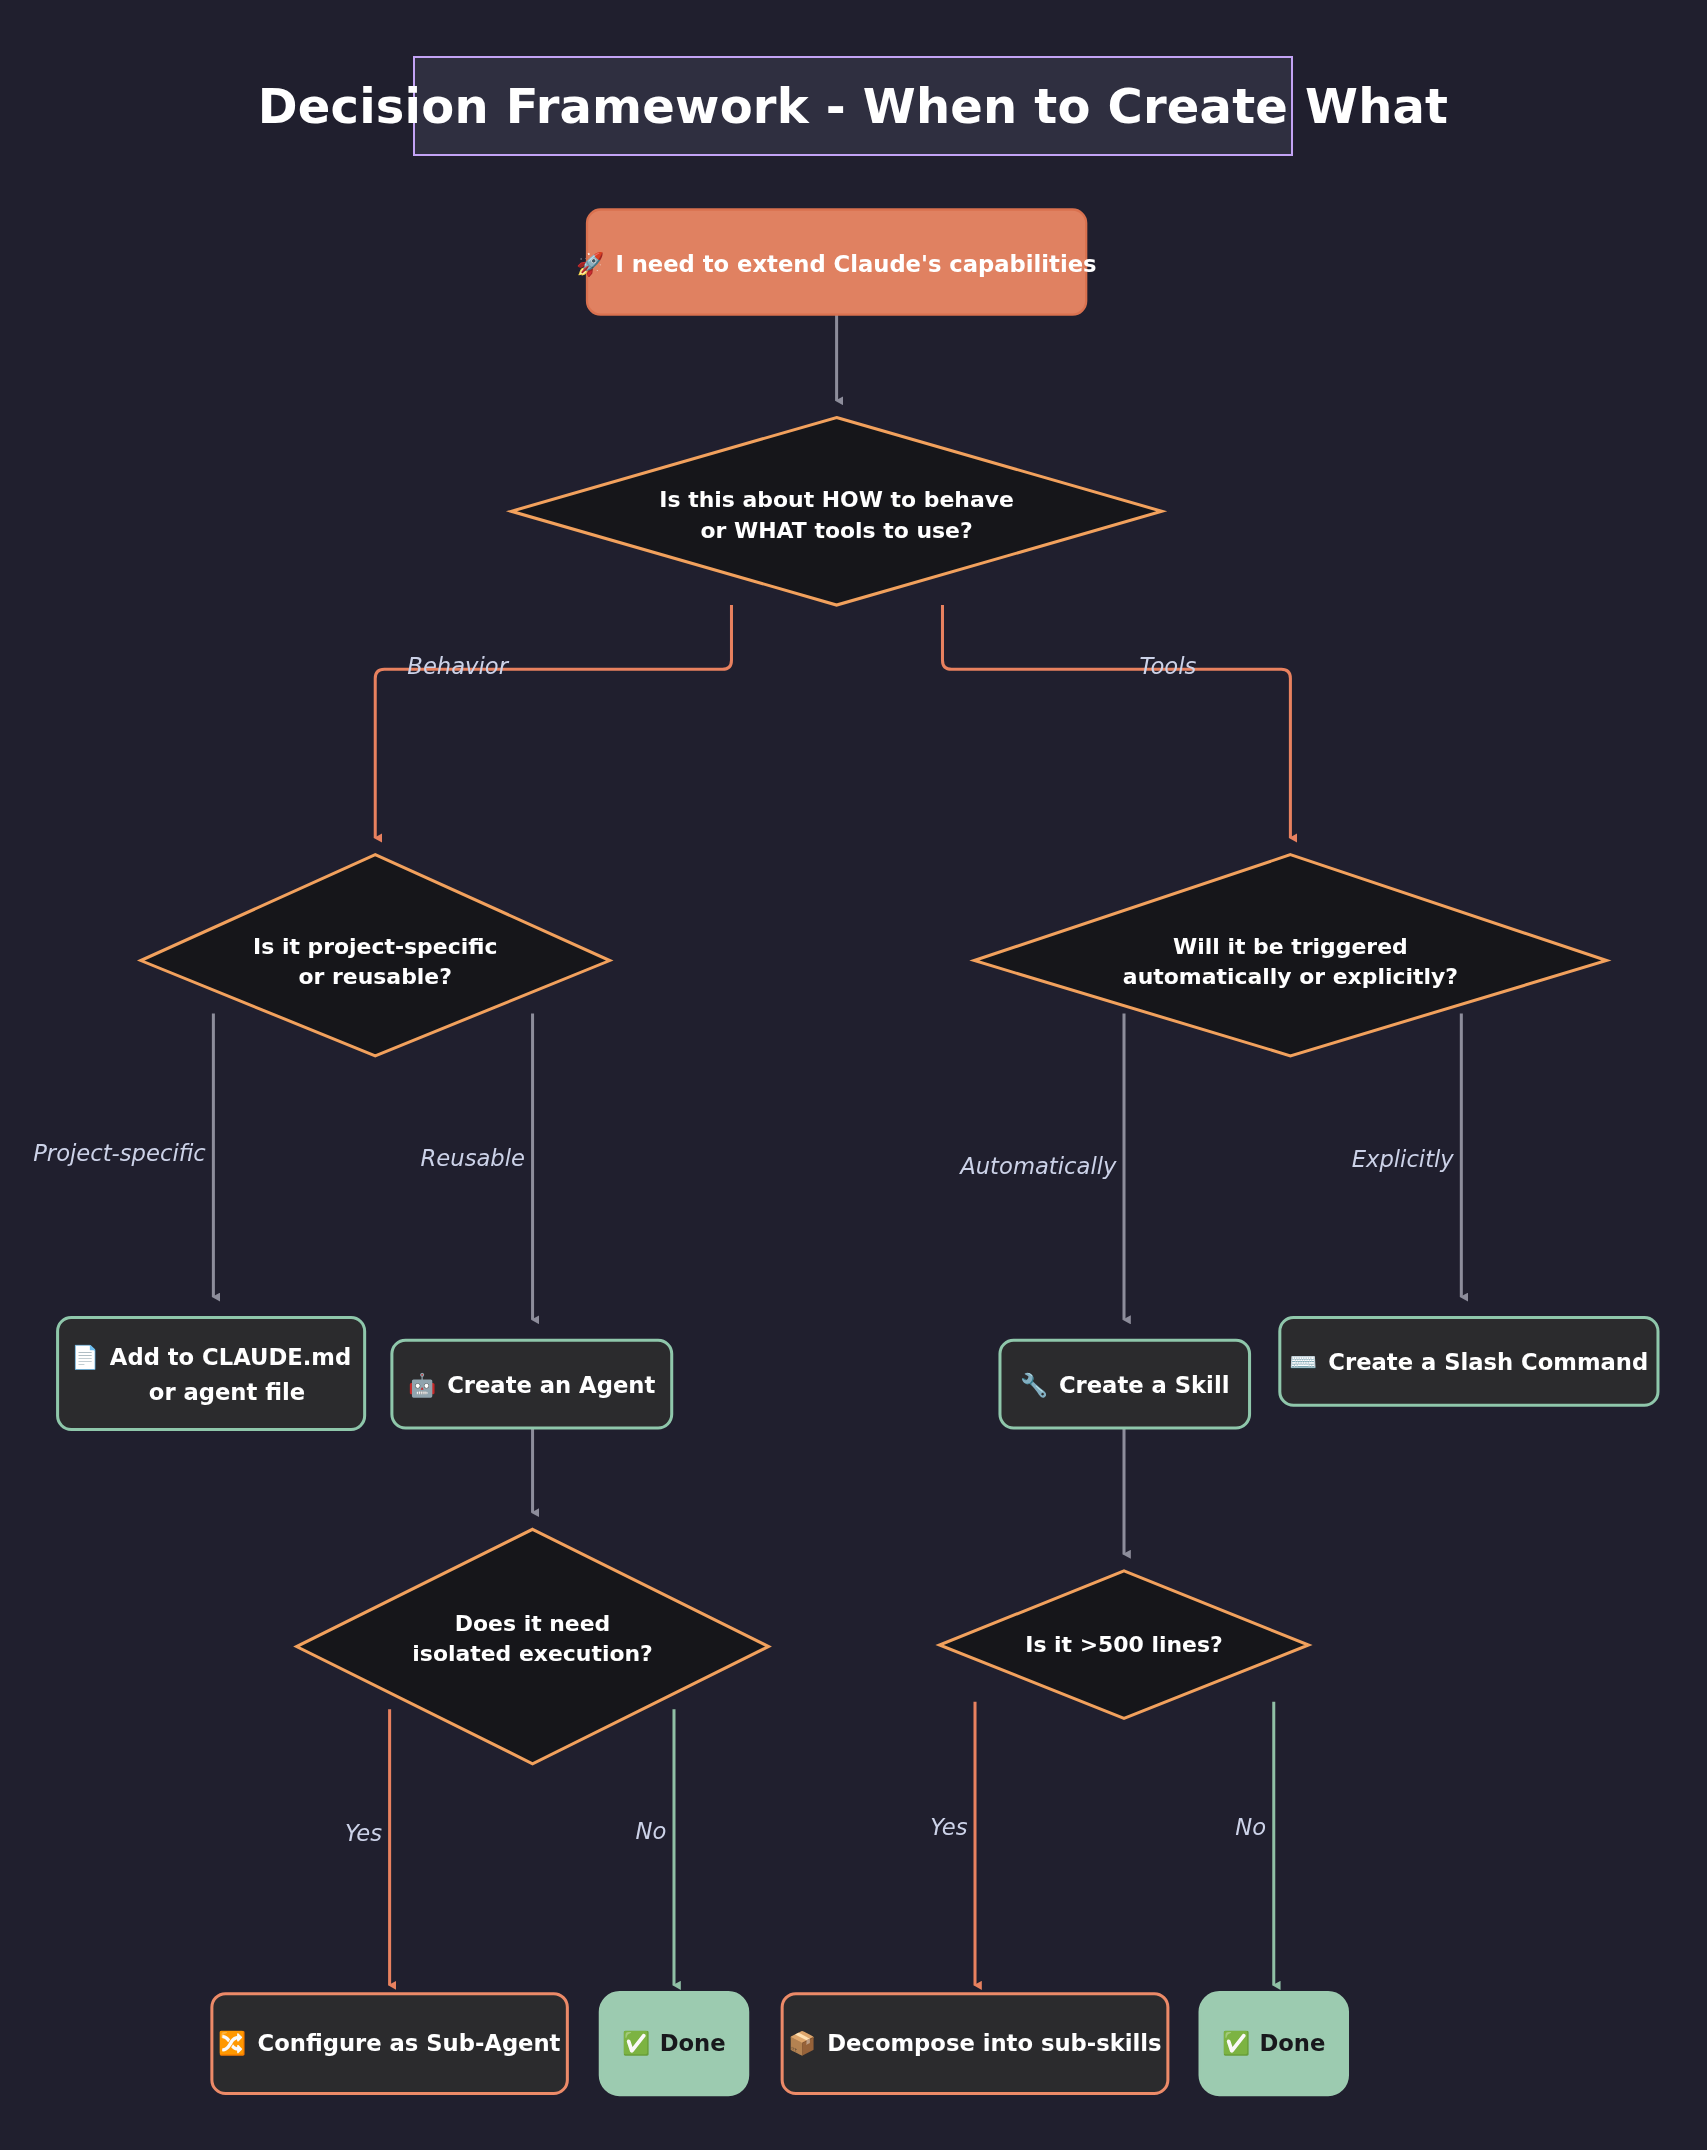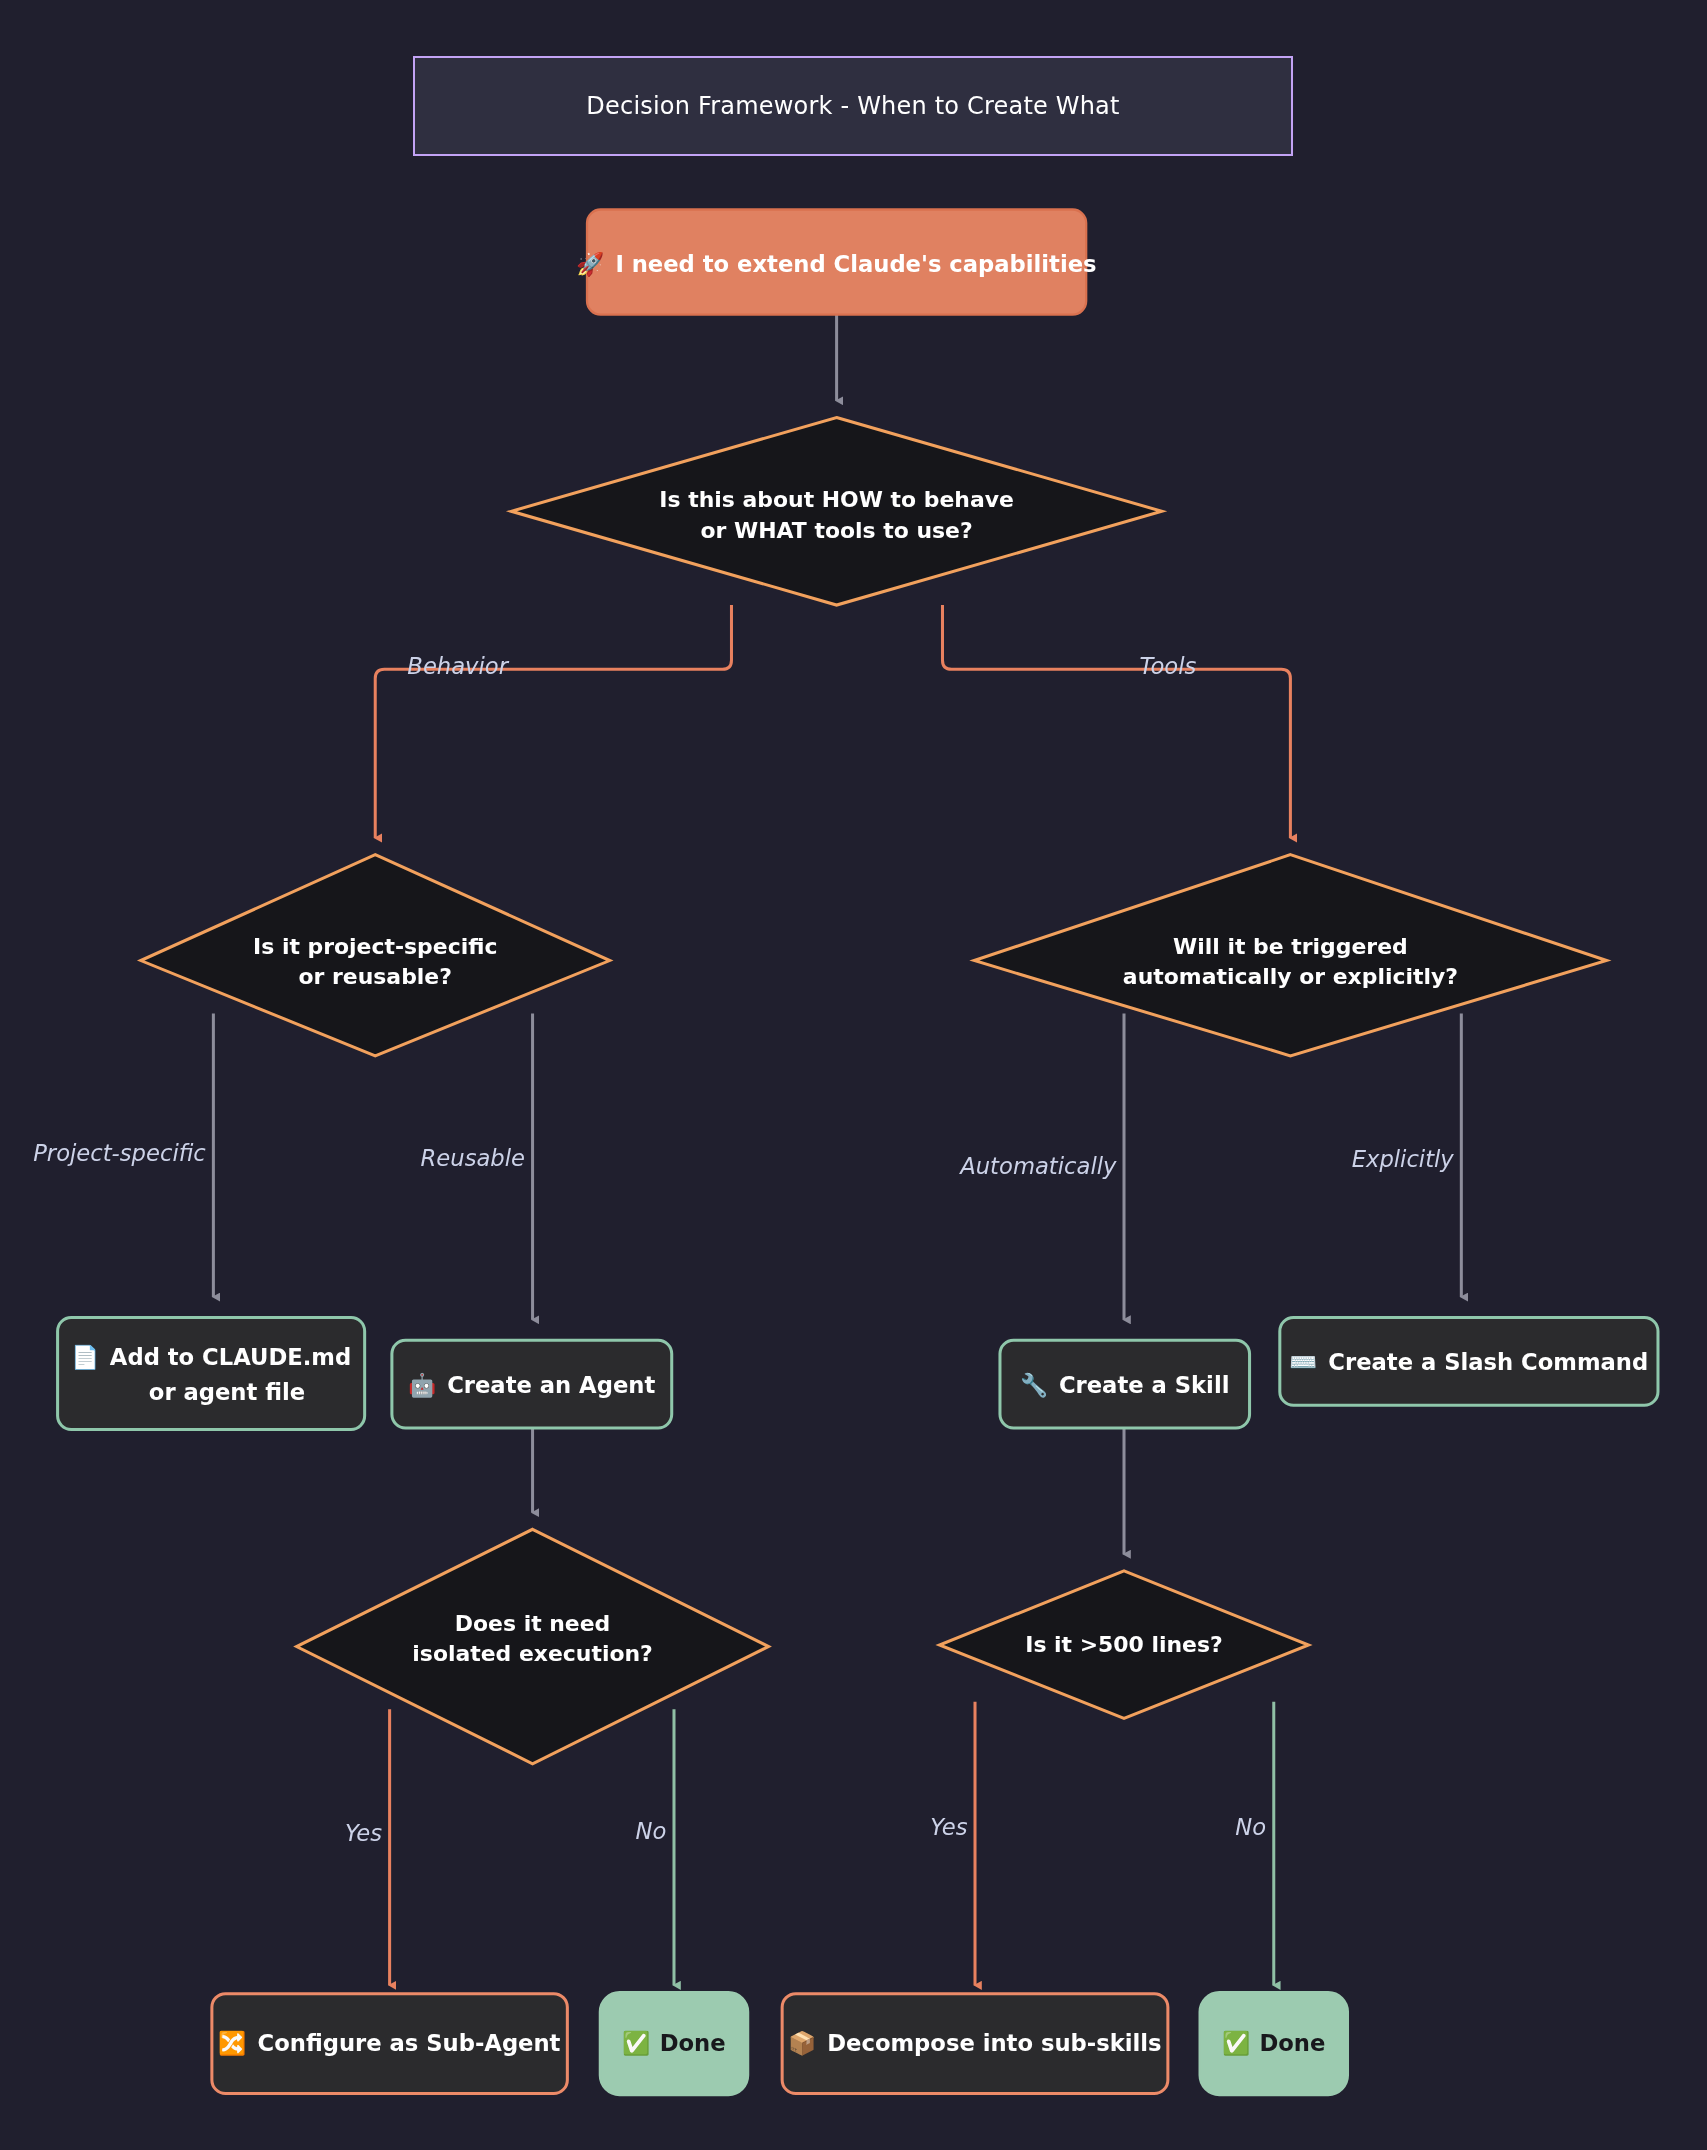--- a/index.html
+++ b/index.html
@@ -40,21 +40,21 @@
   }
   .node-text-dark{fill:#18181c;}
 
   .title-box{
     position:absolute;left:413px;top:56px;width:880px;height:100px;
     background:#2f2f40;border:2.3px solid #c3a3f5;box-sizing:border-box;
     display:flex;align-items:center;justify-content:center;
   }
   .title-text{
     font-family:"DejaVu Sans","Liberation Sans",sans-serif;
-    font-weight:normal;font-size:24px;color:#ffffff;letter-spacing:0.2px;
+    font-weight:bold;font-size:48px;color:#ffffff;letter-spacing:0.2px;
     white-space:nowrap;
   }
 </style>
 </head>
 <body>
 
 <div id="stage">
 
   <div class="title-box">
     <span class="title-text">Decision Framework - When to Create What</span>

